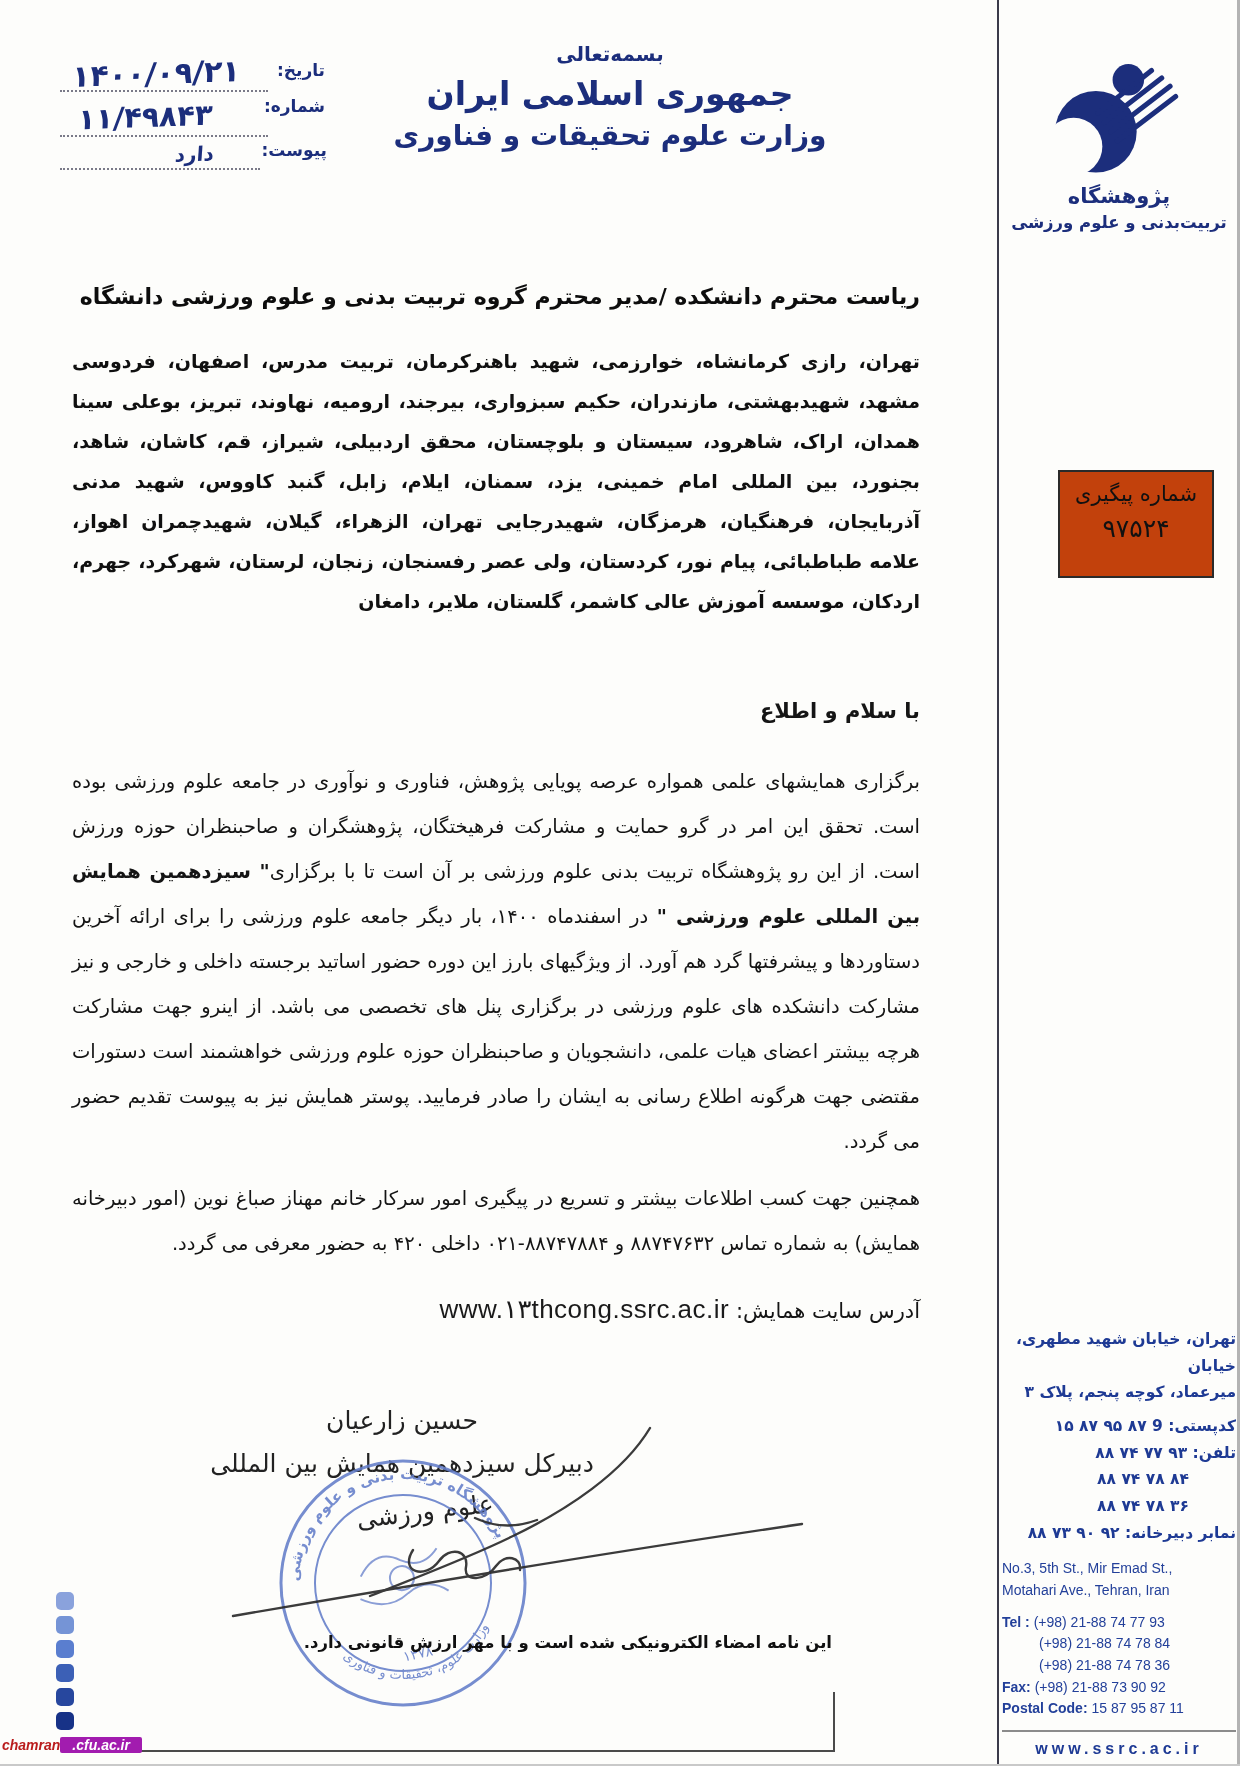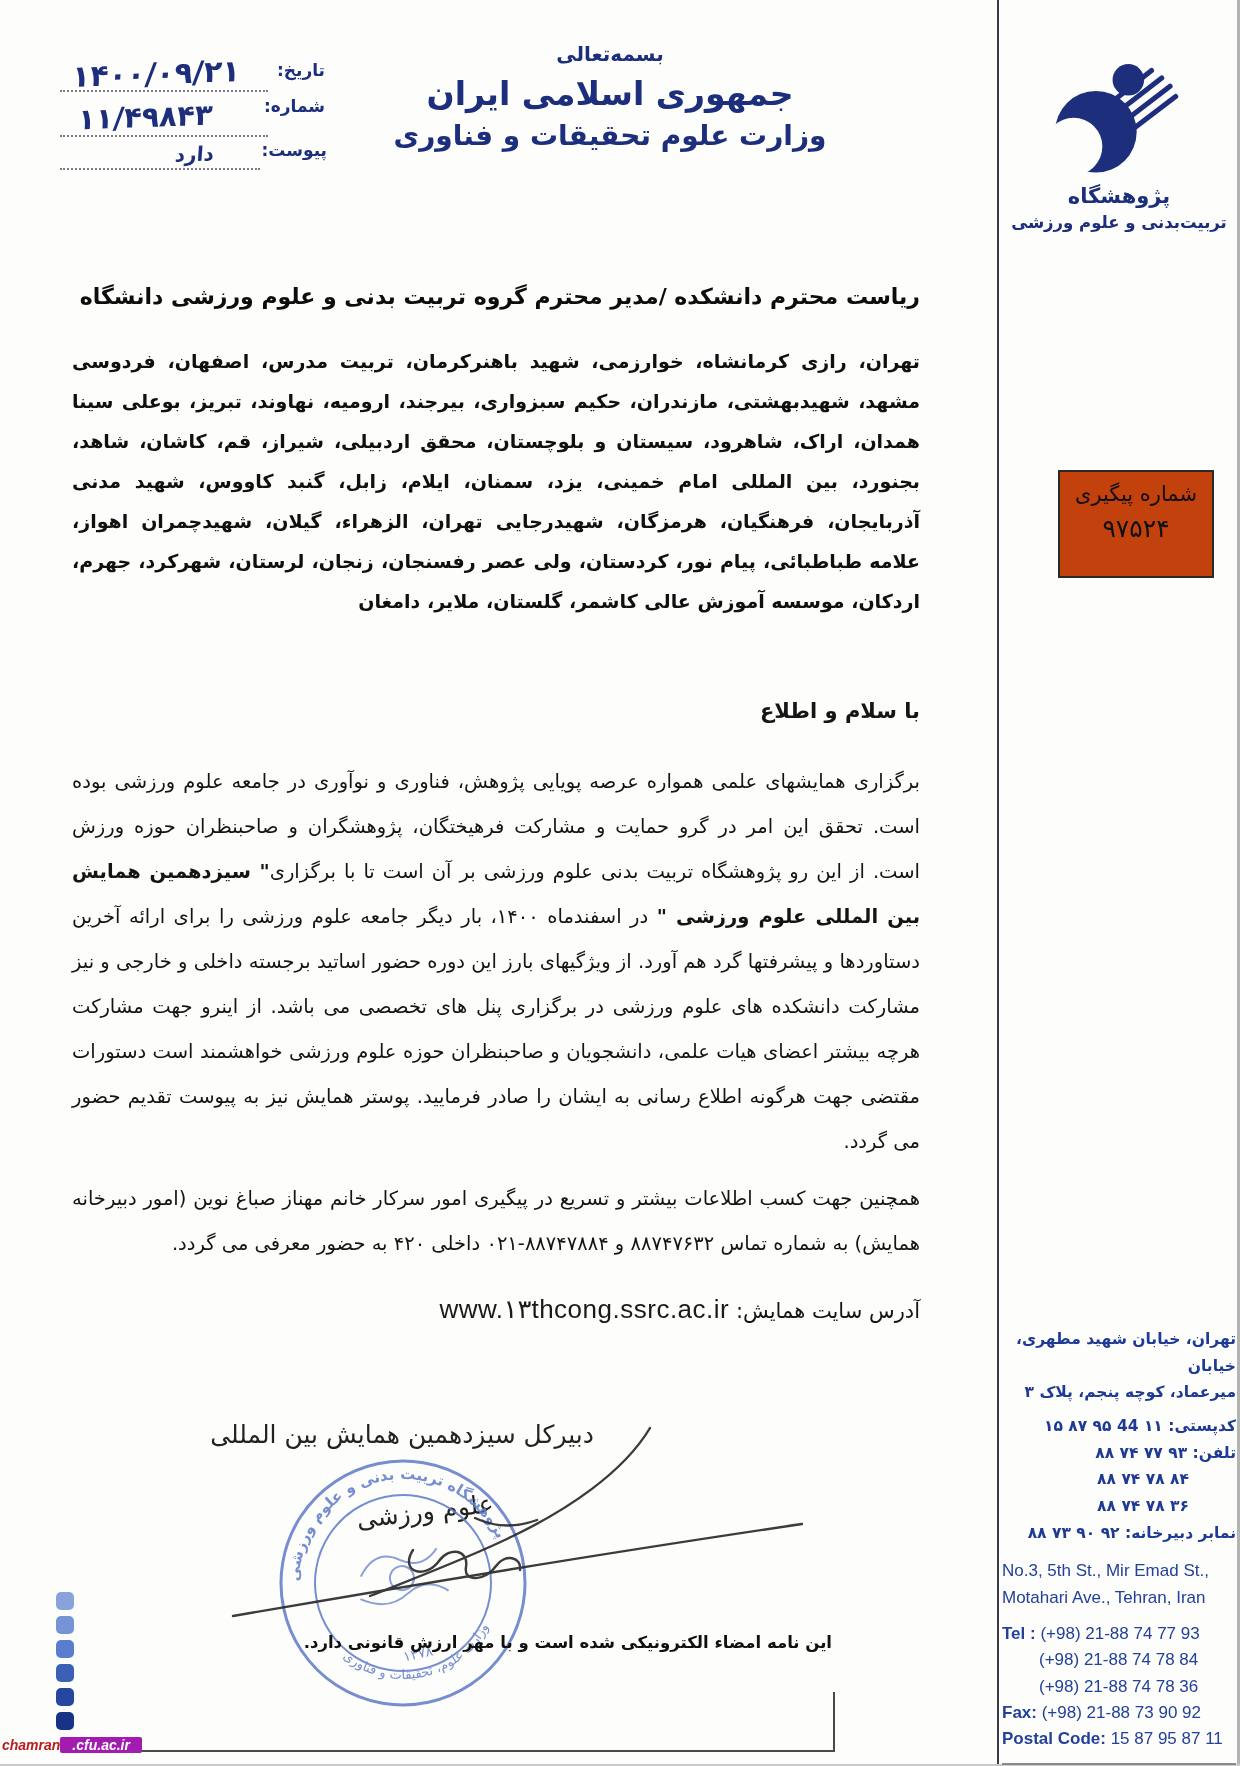--- a/index.html
+++ b/index.html
@@ -73,21 +73,21 @@
       font-size:14px;font-weight:bold;font-style:italic;}
   .wm-a{color:#b91c1c;}
   .wm-b{color:#ffffff;background:#a21caf;padding:0 12px;border-radius:2px;}
 
   
   .contact{position:absolute;left:1002px;top:1326px;width:234px;color:#1e3a94;}
   .contact .fa{direction:rtl;text-align:right;font-size:15.5px;font-weight:bold;line-height:1.72;padding-left:2px;}
   .contact .fa .gap{margin-top:7px;}
   .contact .fa .ind{padding-left:46px;text-align:center;}
   .contact .en{direction:ltr;text-align:left;font-family:"Liberation Sans",sans-serif;
-               font-size:17px;line-height:1.55;margin-top:12px;color:#23409a;}
+               font-size:14px;line-height:1.55;margin-top:12px;color:#23409a;}
   .contact .en .bl{font-weight:bold;}
   .contact .en .ind2{padding-left:37px;}
   .contact .en .adr{margin-bottom:10px;}
   .sep{height:2px;background:#8b8b8b;margin:10px 0 8px 0;}
   .web{font-family:"Liberation Sans",sans-serif;font-weight:bold;font-size:16px;letter-spacing:4px;
        text-align:center;color:#1e3a94;margin-top:4px;white-space:nowrap;}
 </style>
 </head>
 <body>
 
@@ -144,20 +144,21 @@
     <div class="salut">با سلام و اطلاع</div>
     <p class="para"><span>برگزاری همایشهای علمی همواره عرصه پویایی پژوهش، فناوری و نوآوری در جامعه علوم ورزشی بوده است. تحقق این امر در گرو حمایت و مشارکت فرهیختگان، پژوهشگران و صاحبنظران حوزه ورزش است. از این رو پژوهشگاه تربیت بدنی علوم ورزشی بر آن است تا با برگزاری</span><span class="bold">" سیزدهمین همایش بین المللی علوم ورزشی "</span> <span>در اسفندماه ۱۴۰۰، بار دیگر جامعه علوم ورزشی را برای ارائه آخرین دستاوردها و پیشرفتها گرد هم آورد. از ویژگیهای بارز این دوره حضور اساتید برجسته داخلی و خارجی و نیز مشارکت دانشکده های علوم ورزشی در برگزاری پنل های تخصصی می باشد. از اینرو جهت مشارکت هرچه بیشتر اعضای هیات علمی، دانشجویان و صاحبنظران حوزه علوم ورزشی  خواهشمند  است دستورات مقتضی جهت هرگونه اطلاع رسانی به ایشان را صادر فرمایید. پوستر همایش نیز به پیوست تقدیم حضور می گردد.</span></p>
     <p class="para p2">همچنین جهت کسب اطلاعات بیشتر و تسریع در پیگیری امور سرکار خانم مهناز صباغ نوین (امور دبیرخانه همایش) به شماره تماس ۸۸۷۴۷۶۳۲ و ۸۸۷۴۷۸۸۴-۰۲۱ داخلی ۴۲۰ به حضور معرفی می گردد.</p>
     <div class="site">
       <span>آدرس سایت همایش:</span>
       <span class="url" dir="ltr">www.۱۳thcong.ssrc.ac.ir</span>
     </div>
   </div>
 
   <div class="sig">
+    <div class="sig-name">حسین زارعیان</div>
     <div class="sig-title">دبیرکل سیزدهمین همایش بین المللی</div>
   </div>
   <div class="sig-title2">علوم ورزشی</div>
 
   <div class="stamp">
     <svg width="290" height="290" viewBox="0 0 290 290">
       <defs>
         <path id="arcTop" d="M 145,145 m -104,0 a 104,104 0 1 1 208,0"></path>
         <path id="arcBot" d="M 145,145 m -96,0 a 96,96 0 1 0 192,0"></path>
       </defs>
@@ -203,21 +204,21 @@
   </div>
 
   <div class="wm">
     <span class="wm-a">chamran</span><span class="wm-b">.cfu.ac.ir</span>
   </div>
 
   <div class="contact">
     <div class="fa">
       <div>تهران، خیابان شهید مطهری، خیابان</div>
       <div>میرعماد، کوچه پنجم، پلاک ۳</div>
-      <div class="gap">کدپستی: ۱۱ 44 ۹۵ ۸۷ ۱۵</div>
+      <div class="gap">کدپستی: 9 ۸۷ ۹۵ ۸۷ ۱۵</div>
       <div>تلفن: ۹۳ ۷۷ ۷۴ ۸۸</div>
       <div class="ind">۸۴ ۷۸ ۷۴ ۸۸</div>
       <div class="ind">۳۶ ۷۸ ۷۴ ۸۸</div>
       <div>نمابر دبیرخانه: ۹۲ ۹۰ ۷۳ ۸۸</div>
     </div>
     <div class="en" dir="ltr">
       <div>No.3, 5th St., Mir Emad St.,</div>
       <div class="adr">Motahari Ave., Tehran, Iran</div>
       <div><span class="bl">Tel :</span> <span>(+98) 21-88 74 77 93</span></div>
       <div class="ind2">(+98) 21-88 74 78 84</div>

